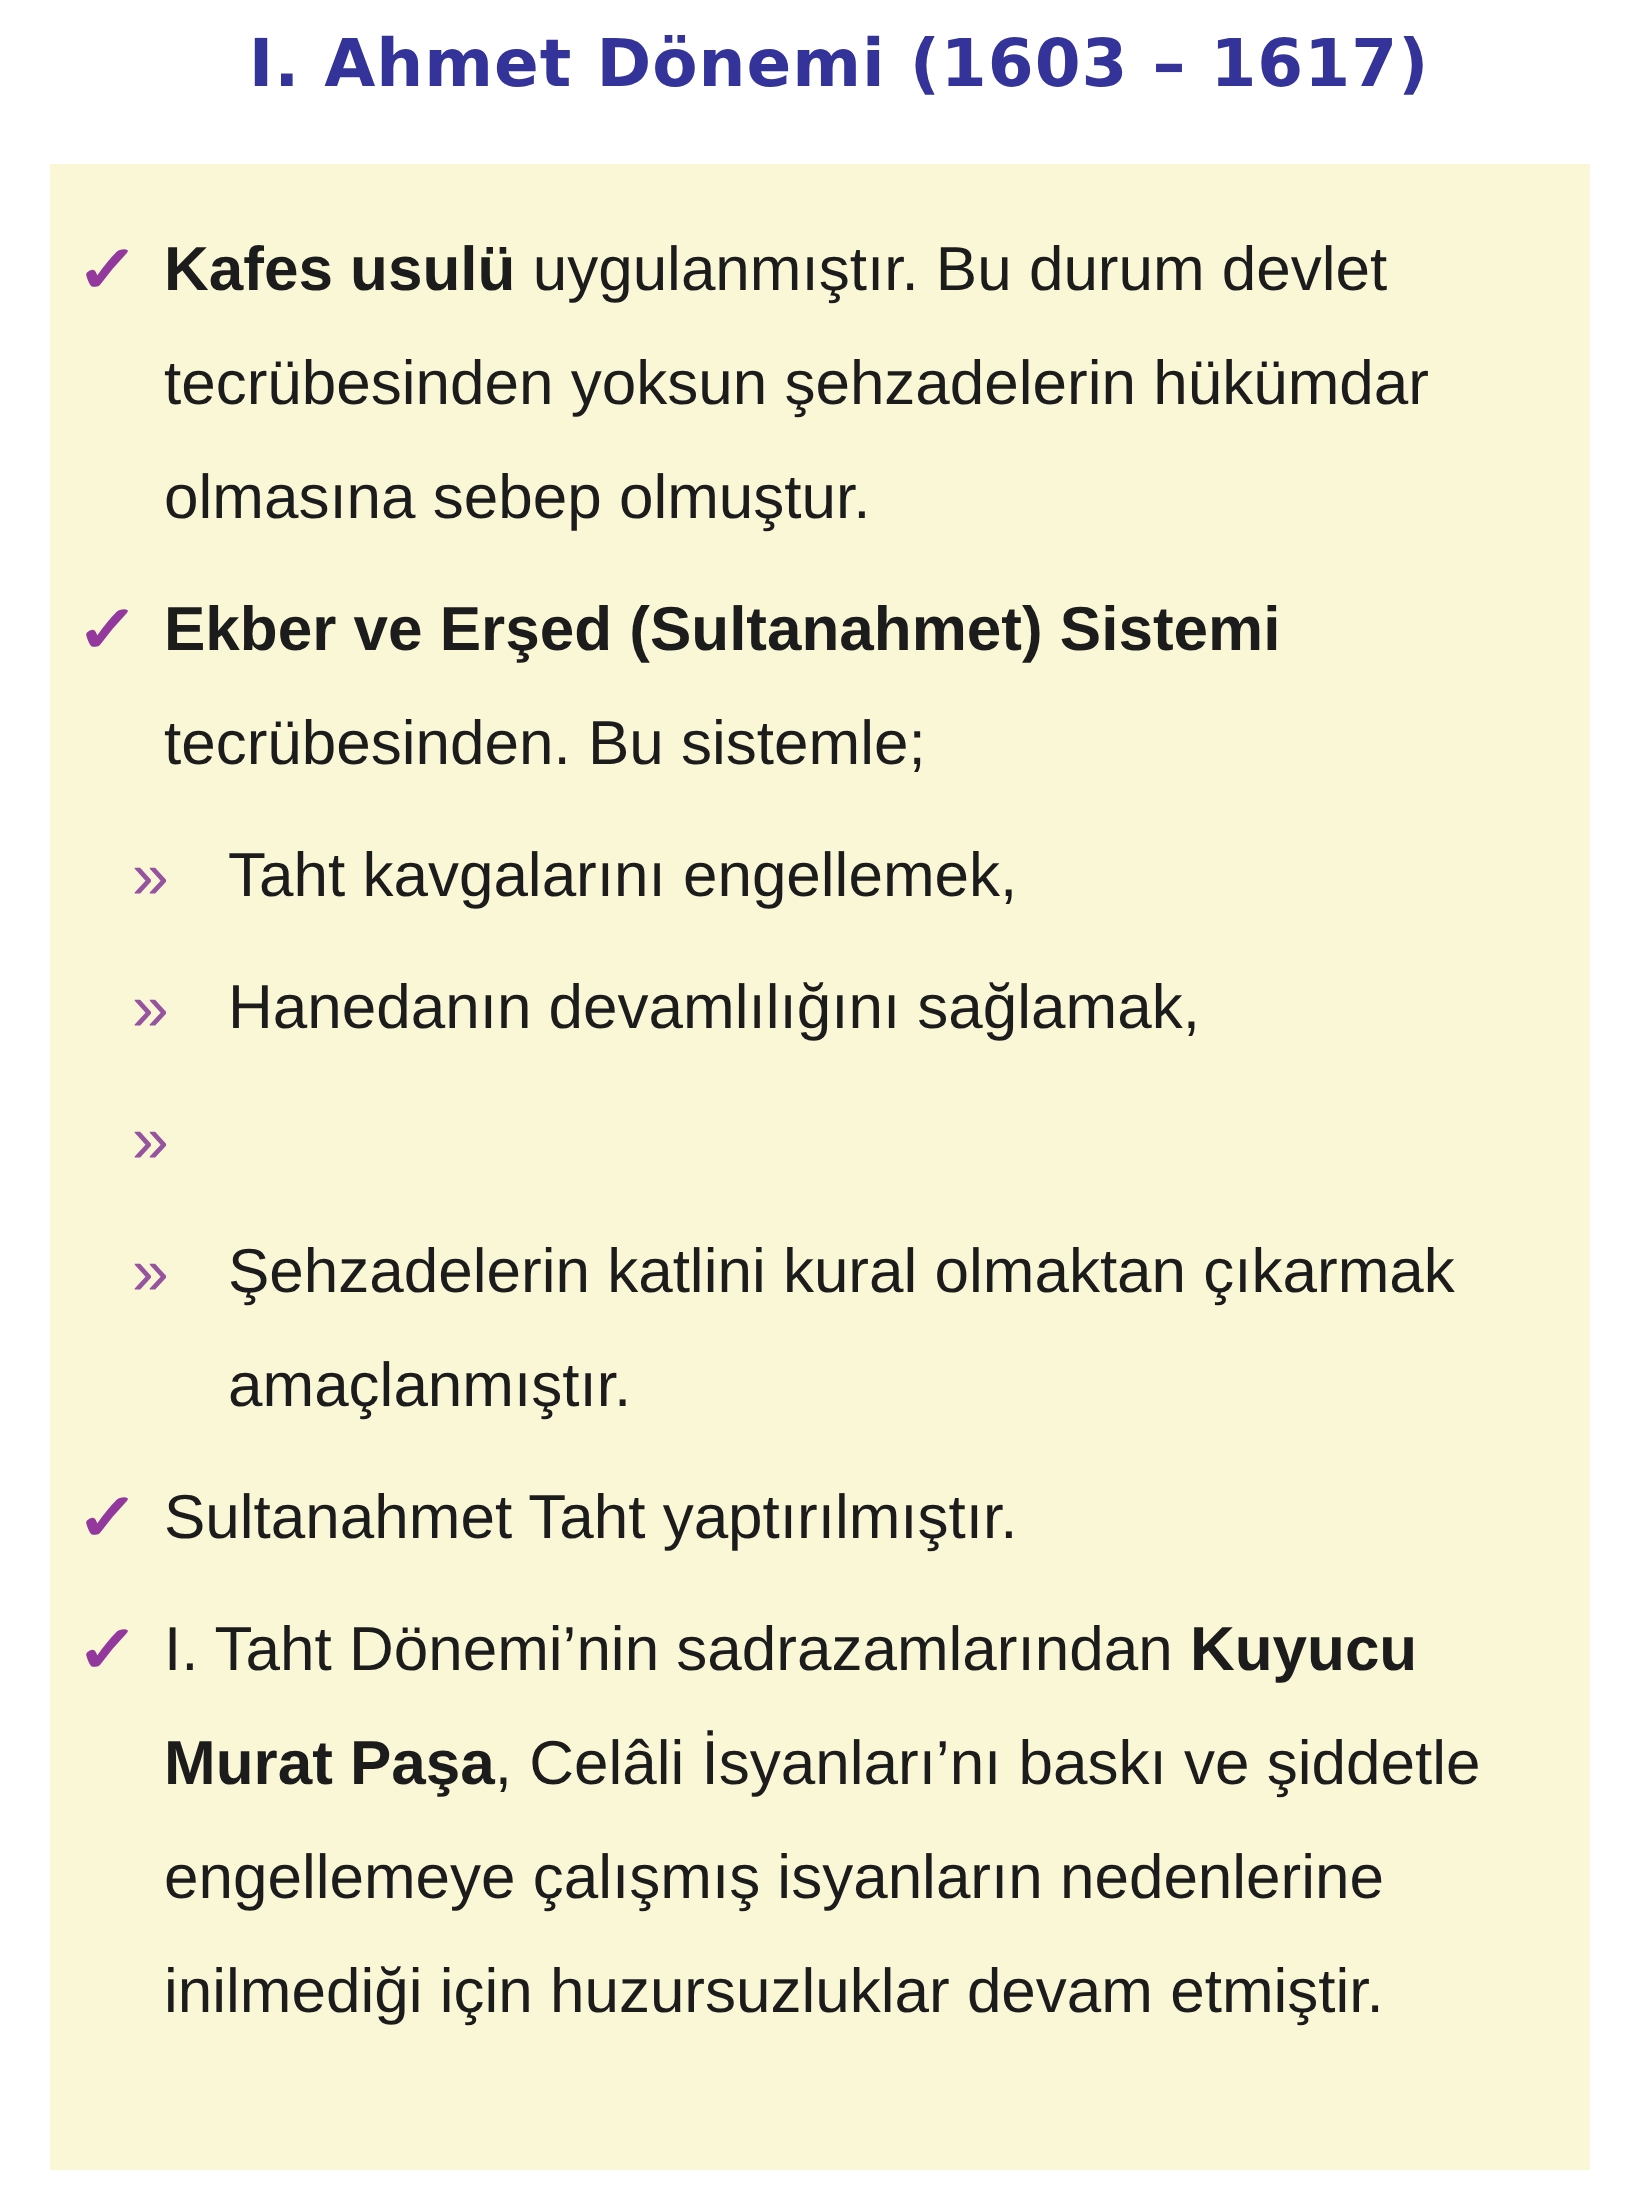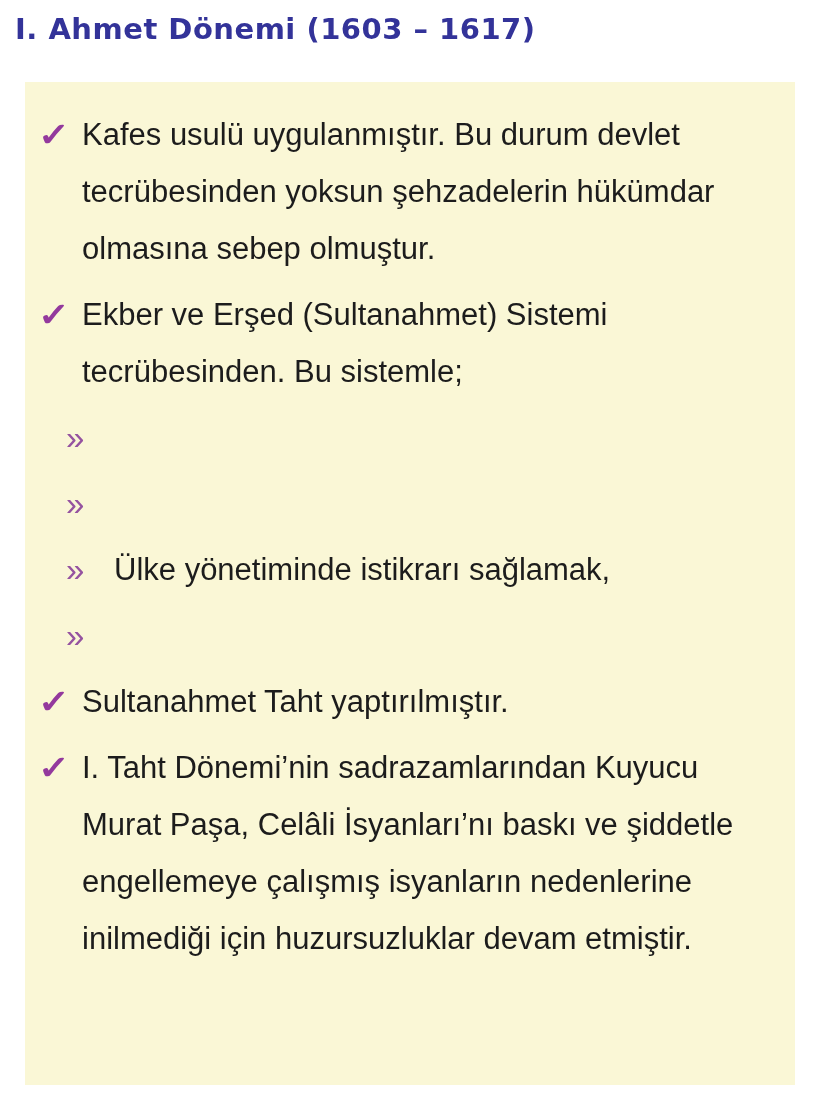--- a/index.html
+++ b/index.html
@@ -11,23 +11,24 @@
     width: 824px;
     height: 1104px;
     overflow: hidden;
     font-family: "Liberation Sans", sans-serif;
     color: #1c1c1c;
   }
   .page-title {
     margin: 12px 0 0 15px;
     font-family: "DejaVu Sans", sans-serif;
     font-weight: bold;
-    font-size: 29px;
+    font-size: 33px;
     letter-spacing: 0.5px;
     color: #333399;
+    text-align: center;
   }
   .panel {
     position: absolute;
     left: 25px;
     top: 82px;
     width: 770px;
     height: 1003px;
     box-sizing: border-box;
     background: #FAF7D6;
     padding: 24px 18px 18px 13px;
@@ -54,54 +55,56 @@
     flex: 0 0 48px;
     font-weight: normal;
     color: #9553A0;
   }
   .item .text {
     flex: 1 1 auto;
     font-size: 31px;
     line-height: 57px;
     color: #1c1c1c;
   }
-  .item .text .bold { font-weight: normal; }
+  .item .text .bold { font-weight: bold; }
 </style>
 </head>
 <body>
 
 <h1 class="page-title">I. Ahmet Dönemi (1603 – 1617)</h1>
 
 <div class="panel">
   <div id="bullet-list">
   <div class="item check">
     <span class="marker">✓</span>
     <span class="text"><span class="bold">Kafes usulü</span><span> uygulanmıştır. Bu durum devlet tecrübesinden yoksun şehzadelerin hükümdar olmasına sebep olmuştur.</span></span>
   </div>
 
   <div class="item check">
     <span class="marker">✓</span>
     <span class="text"><span class="bold">Ekber ve Erşed (Sultanahmet) Sistemi</span><span> tecrübesinden. Bu sistemle;</span></span>
   </div>
 
   <div class="item chevron">
     <span class="marker">»</span>
+    <span class="text"><span>Taht kavgalarını engellemek,</span></span>
+  </div>
+
+  <div class="item chevron">
+    <span class="marker">»</span>
+    <span class="text"><span>Hanedanın devamlılığını sağlamak,</span></span>
   </div>
 
   <div class="item chevron">
     <span class="marker">»</span>
   </div>
 
   <div class="item chevron">
     <span class="marker">»</span>
-    <span class="text"><span>Ülke yönetiminde istikrarı sağlamak,</span></span>
-  </div>
-
-  <div class="item chevron">
-    <span class="marker">»</span>
+    <span class="text"><span>Şehzadelerin katlini kural olmaktan çıkarmak amaçlanmıştır.</span></span>
   </div>
 
   <div class="item check">
     <span class="marker">✓</span>
     <span class="text"><span>Sultanahmet Taht yaptırılmıştır.</span></span>
   </div>
 
   <div class="item check">
     <span class="marker">✓</span>
     <span class="text"><span>I. Taht Dönemi’nin sadrazamlarından </span><span class="bold">Kuyucu Murat Paşa</span><span>, Celâli İsyanları’nı baskı ve şiddetle engellemeye çalışmış isyanların nedenlerine inilmediği için huzursuzluklar devam etmiştir.</span></span>

